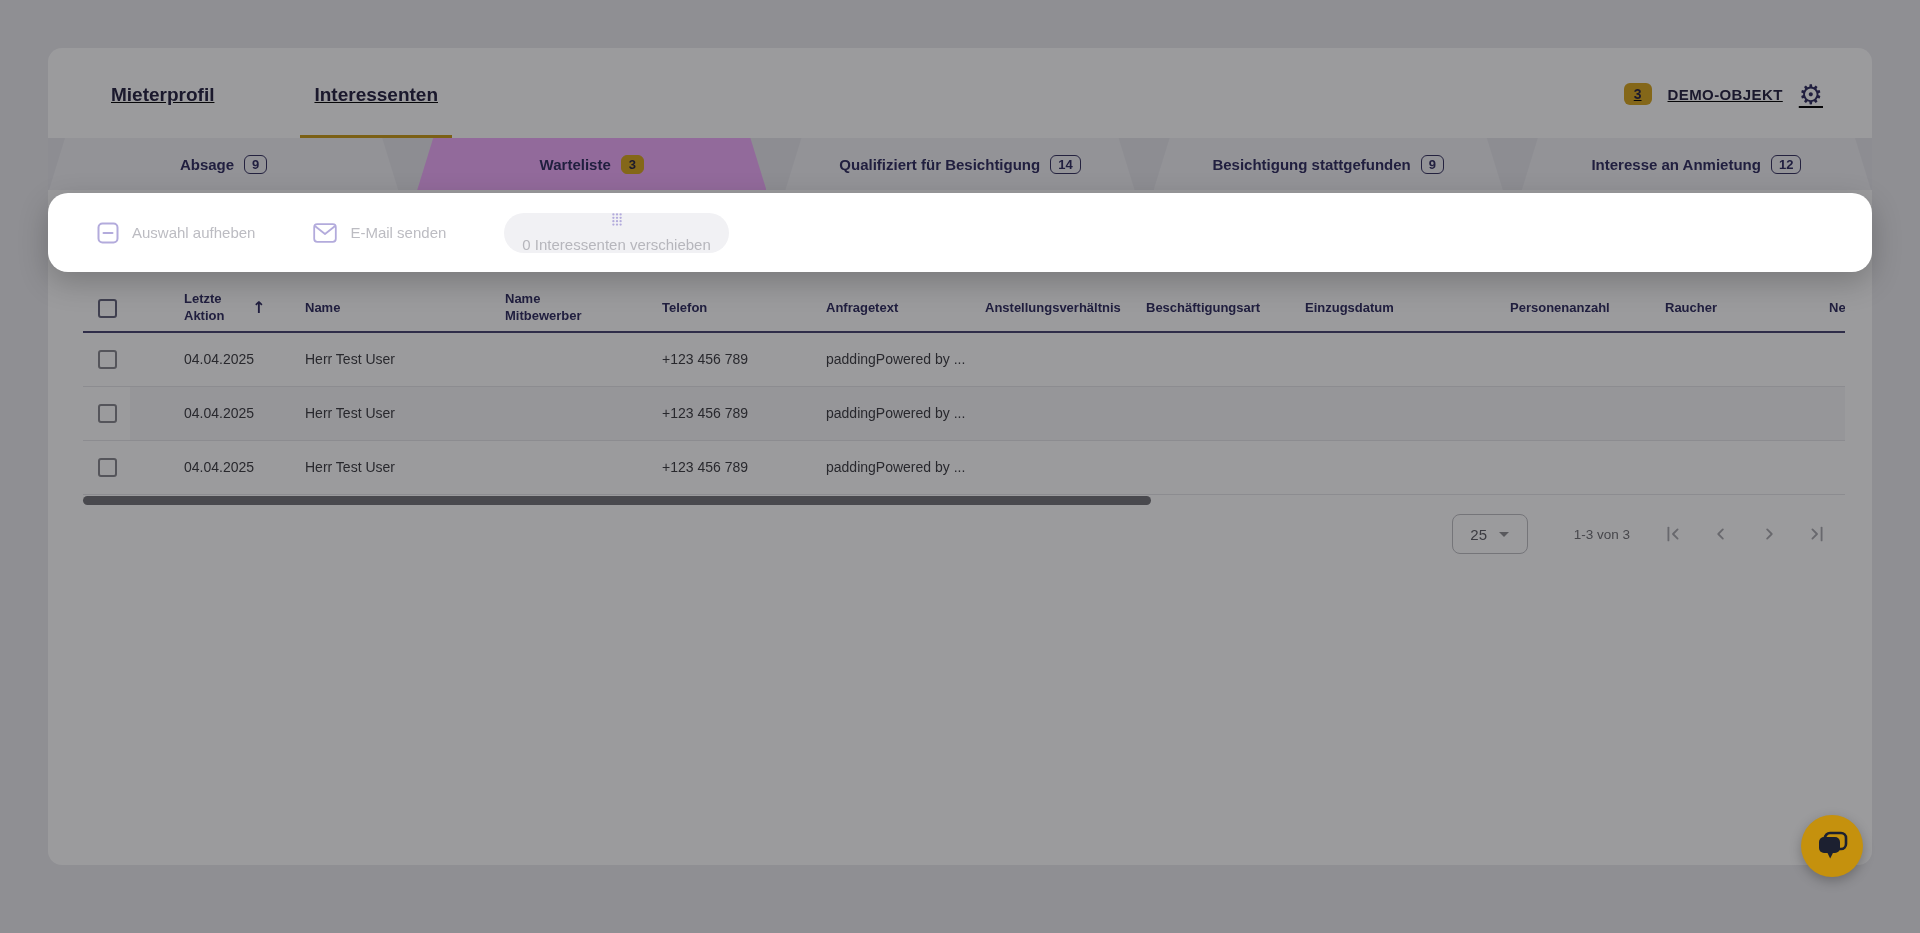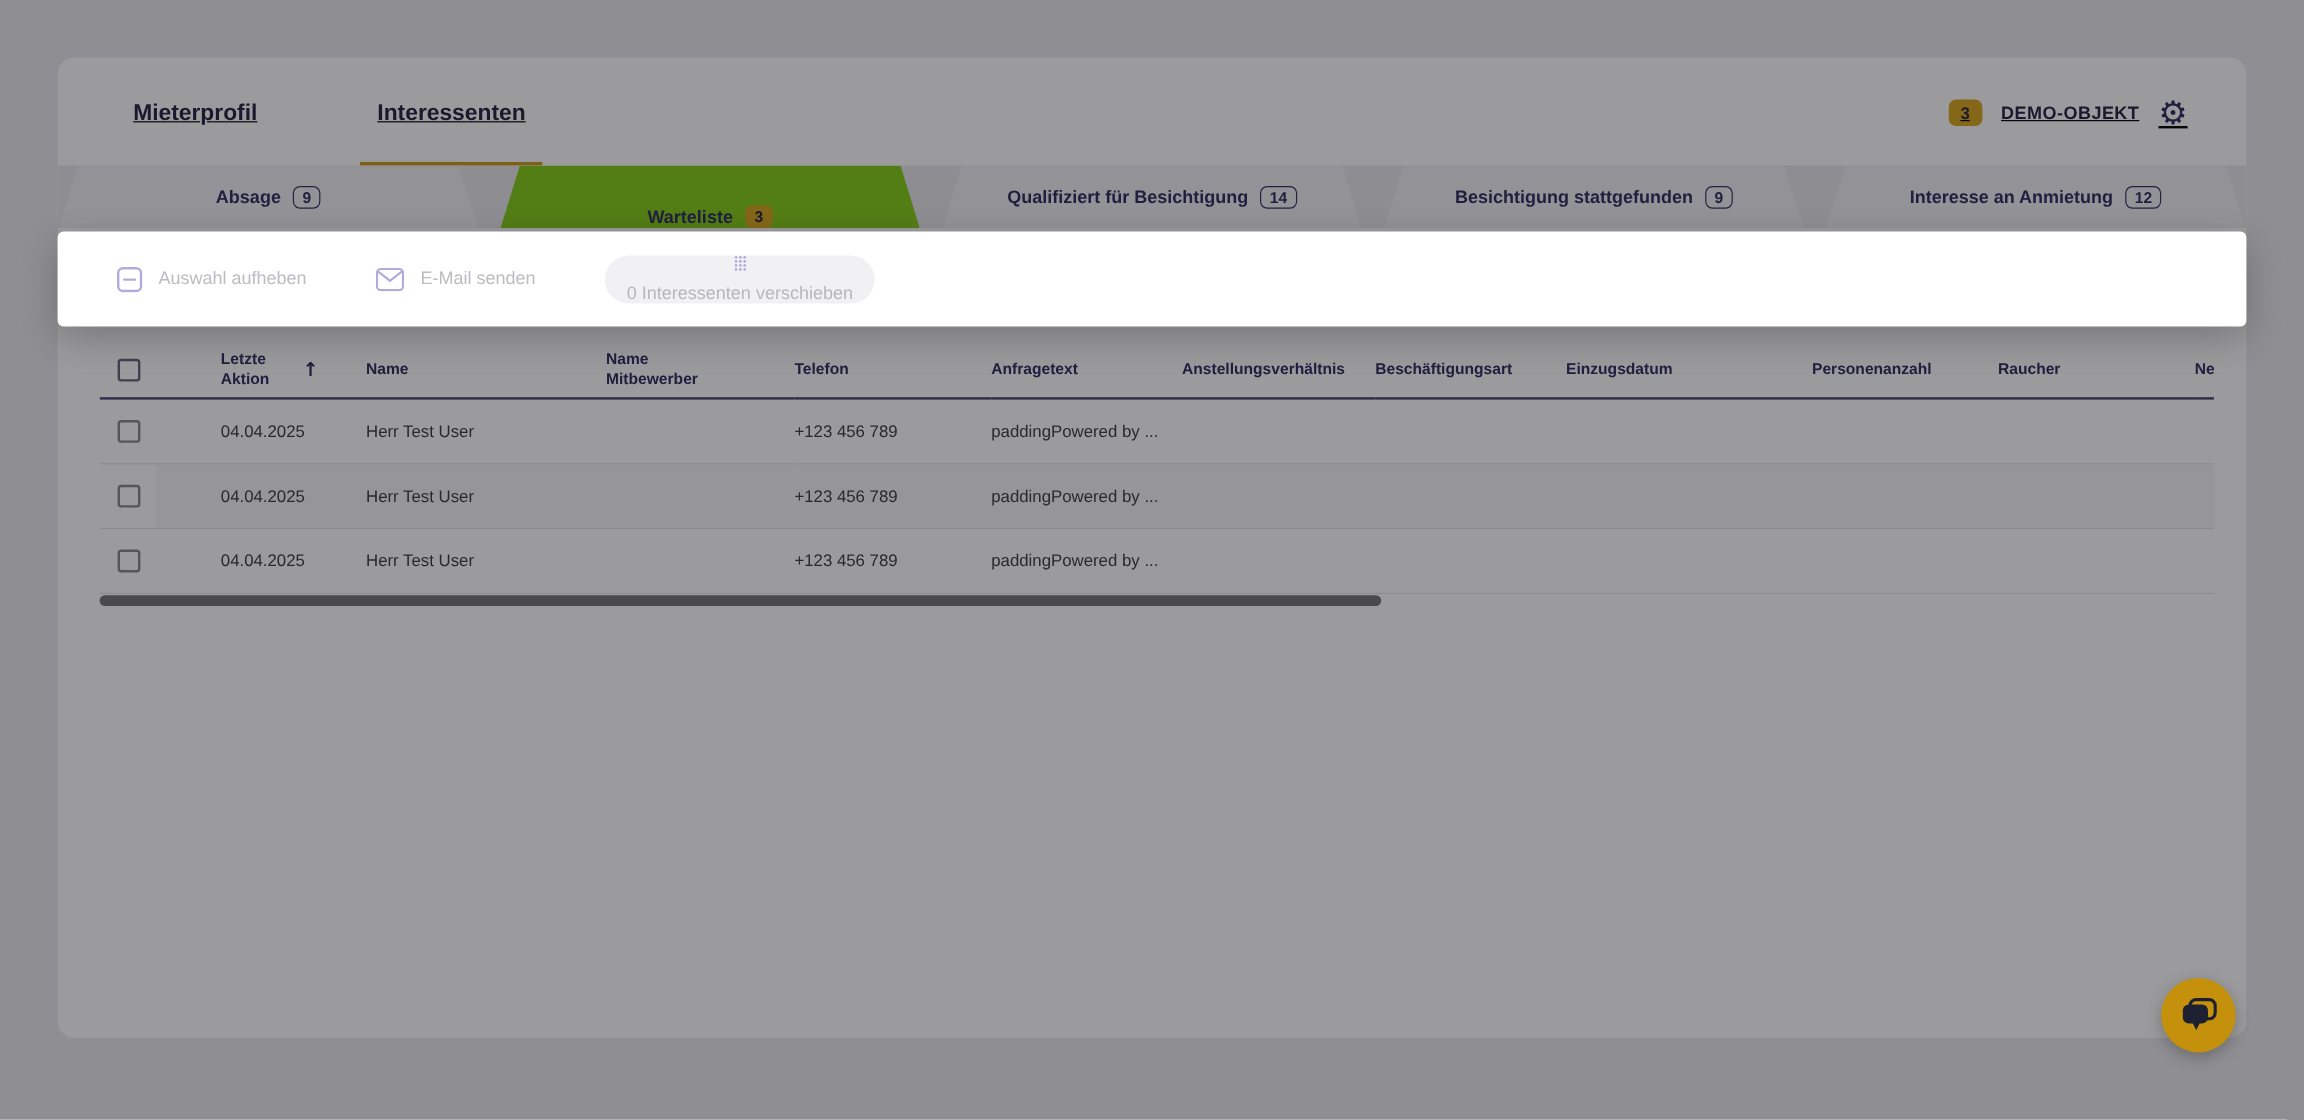--- a/index.html
+++ b/index.html
@@ -38,21 +38,21 @@
   .status-strip {
     position:absolute; left:0; top:90px; width:100%; height:52px;
     background:#e7e7ec; display:flex; gap:19px; padding:0 1px;
   }
   .status-tab {
     flex:1; display:flex; align-items:center; justify-content:center; gap:10px;
     background:#f1f1f5; font-size:15px; font-weight:600; color:#2d2a5e;
     clip-path:polygon(16px 0, calc(100% - 16px) 0, 100% 100%, 0 100%);
     cursor:pointer;
   }
-  .status-tab.active { background:#84cc16;align-items:flex-end; }
+  .status-tab.active { background:#f0abfc; }
   .count-badge {
     border:1.5px solid #33305e; border-radius:6px; min-width:16px;
     padding:1px 7px; text-align:center; font-size:13px; font-weight:600; color:#2d2a5e;
   }
   .status-tab.active .count-badge { background:#d7a51c; border-color:#d7a51c; color:#221f3e; }
 
   
   .table-wrap { position:absolute; left:35px; top:237px; width:1762px; overflow:hidden; }
   table { border-collapse:collapse; table-layout:fixed; width:1926px; }
   thead th {
@@ -92,21 +92,21 @@
   .range { font-size:13.5px; color:#6e6e73; margin-right:32px; }
   .pager-buttons { display:flex; gap:26px; align-items:center; }
   .pager-buttons svg { cursor:pointer; display:block; }
 
   
   .overlay { position:absolute; inset:0; background:rgba(16,16,21,.42); z-index:40; }
 
   
   .toolbar {
     position:absolute; left:48px; top:193px; width:1824px; height:79px;
-    background:#ffffff; border-radius:5px; z-index:50;
+    background:#ffffff; border-radius:20px; z-index:50;
     box-shadow:0 10px 30px rgba(0,0,0,.22);
     display:flex; align-items:center; padding-left:49px; gap:58px;
   }
   .tool-item { display:flex; align-items:center; gap:13px; font-size:15px; color:#bcbcc2; cursor:pointer; }
   .chip {
     background:#f1f1f4; border-radius:20px; height:40px; padding:0 18px;
     display:flex; align-items:center; gap:10px; font-size:15px; color:#b6b6bc; cursor:pointer;flex-direction:column;
   }
 
   
@@ -276,20 +276,43 @@
             <td></td>
             <td></td>
             <td></td>
           </tr>
         </tbody>
     </table>
   </div>
 
   <div class="hscroll"></div>
 
+  <div class="pager-row">
+    <div class="page-size">
+      <span>25</span>
+      <span class="caret"></span>
+    </div>
+    <span class="range">1-3 von 3</span>
+    <div class="pager-buttons">
+      <svg width="22" height="22" viewBox="0 0 24 24" fill="none" stroke="#a8a8ad" stroke-width="2" stroke-linecap="round" stroke-linejoin="round">
+          <path d="M7 5v14"></path>
+          <path d="M17 7l-5 5 5 5"></path>
+        </svg>
+      <svg width="22" height="22" viewBox="0 0 24 24" fill="none" stroke="#a8a8ad" stroke-width="2" stroke-linecap="round" stroke-linejoin="round">
+          <path d="M14 7l-5 5 5 5"></path>
+        </svg>
+      <svg width="22" height="22" viewBox="0 0 24 24" fill="none" stroke="#a8a8ad" stroke-width="2" stroke-linecap="round" stroke-linejoin="round">
+          <path d="M10 7l5 5-5 5"></path>
+        </svg>
+      <svg width="22" height="22" viewBox="0 0 24 24" fill="none" stroke="#a8a8ad" stroke-width="2" stroke-linecap="round" stroke-linejoin="round">
+          <path d="M17 5v14"></path>
+          <path d="M7 7l5 5-5 5"></path>
+        </svg>
+    </div>
+  </div>
 
 </div>
 
 <div class="overlay"></div>
 
 <div class="toolbar">
   <div class="tool-item">
     <svg width="22" height="22" viewBox="0 0 22 22" fill="none" stroke="#b3abdc" stroke-width="2" stroke-linecap="round">
         <rect x="1.5" y="1.5" width="19" height="19" rx="4"></rect>
         <line x1="6.5" y1="11" x2="15.5" y2="11"></line>

